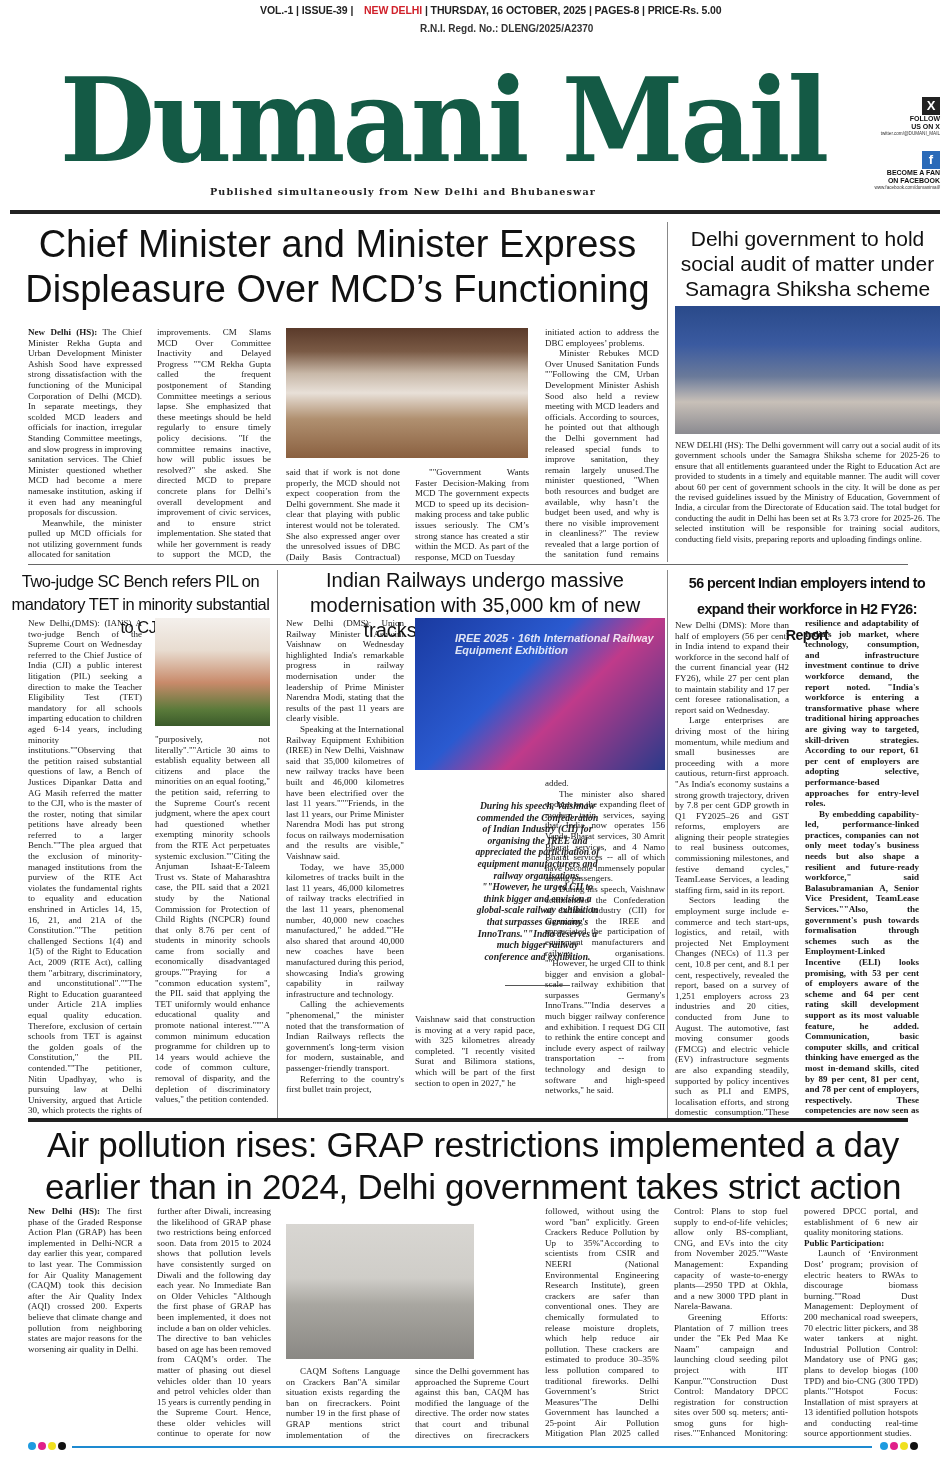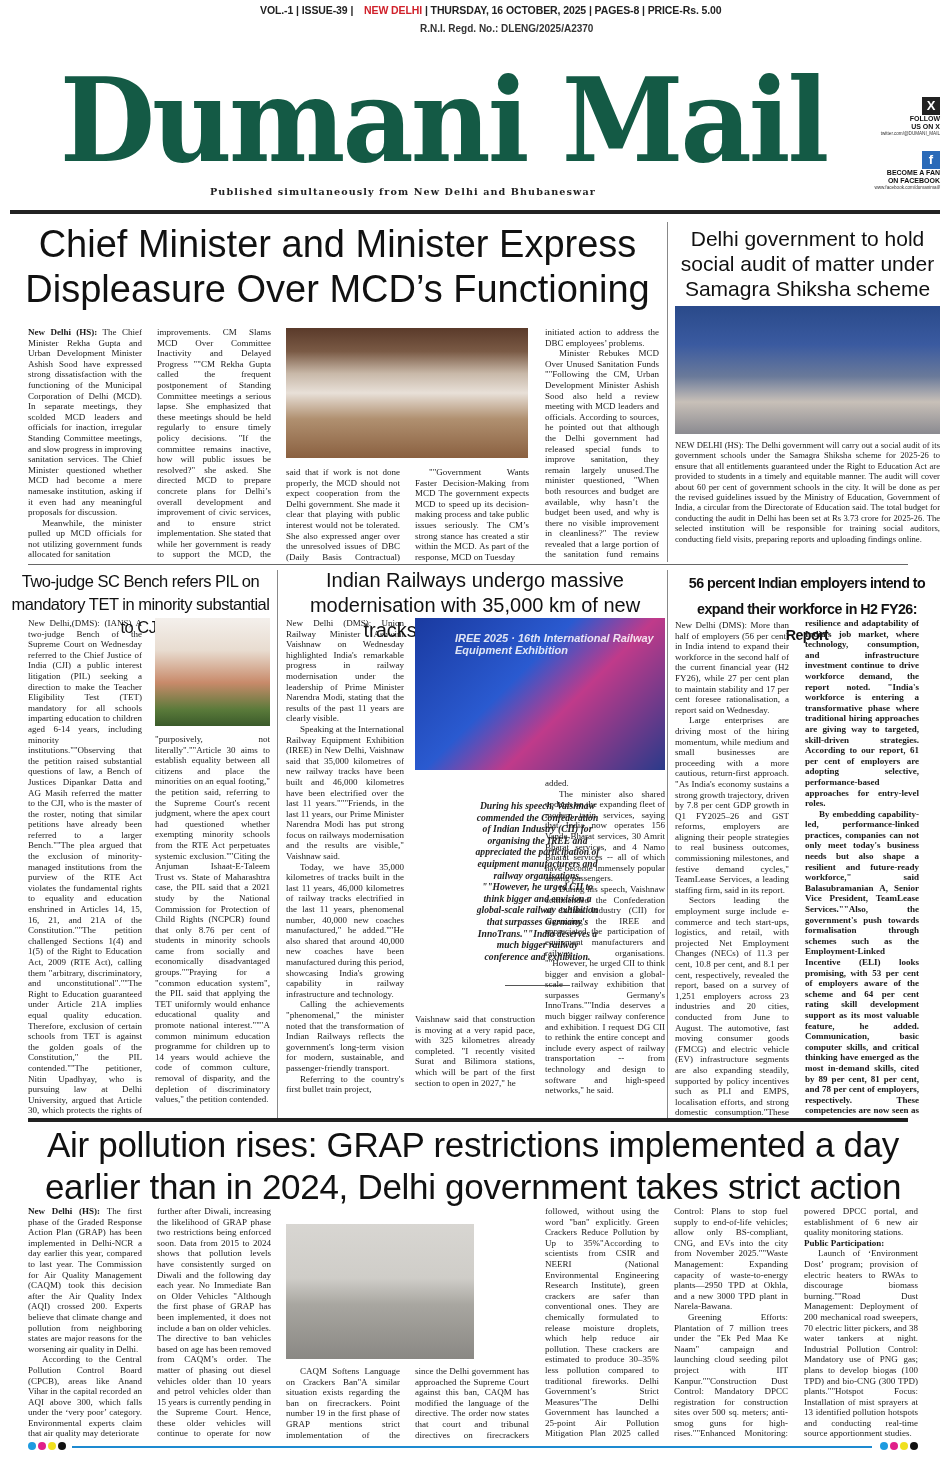--- a/index.html
+++ b/index.html
@@ -151,21 +151,20 @@
   <p class="first">resilience and adaptability of India's job market, where technology, consumption, and infrastructure investment continue to drive workforce demand, the report noted. "India's workforce is entering a transformative phase where traditional hiring approaches are giving way to targeted, skill-driven strategies. According to our report, 61 per cent of employers are adopting selective, performance-based approaches for entry-level roles.</p>
   <p>By embedding capability-led, performance-linked practices, companies can not only meet today's business needs but also shape a resilient and future-ready workforce," said Balasubramanian A, Senior Vice President, TeamLease Services.""Also, the government's push towards formalisation through schemes such as the Employment-Linked Incentive (ELI) looks promising, with 53 per cent of employers aware of the scheme and 64 per cent rating skill development support as its most valuable feature, he added. Communication, basic computer skills, and critical thinking have emerged as the most in-demand skills, cited by 89 per cent, 81 per cent, and 78 per cent of employers, respectively. These competencies are now seen as essential for maintaining productivity in hybrid and cross-functional teams. The workforce transformation is equally visible across locations, with Bengaluru, Hyderabad, and Mumbai leading hiring intent due to their concentration of technology.</p>
 </div>
 
 <div class="rule" style="left:28px; top:1118px; width:880px; height:4px;"></div>
 
 <div class="headline h-air">Air pollution rises: GRAP restrictions implemented a day earlier than in 2024, Delhi government takes strict action</div>
 
 <div class="col" style="left:28px; top:1206px; width:114px; height:232px;">
   <p class="first"><b>New Delhi (HS):</b> <span>The first phase of the Graded Response Action Plan (GRAP) has been implemented in Delhi-NCR a day earlier this year, compared to last year. The Commission for Air Quality Management (CAQM) took this decision after the Air Quality Index (AQI) crossed 200. Experts believe that climate change and pollution from neighboring states are major reasons for the worsening air quality in Delhi.</span></p>
-  <p>According to the Central Pollution Control Board (CPCB), areas like Anand Vihar in the capital recorded an AQI above 300, which falls under the ‘very poor’ category. Environmental experts claim that air quality may deteriorate</p>
 </div>
 <div class="col" style="left:157px; top:1206px; width:114px; height:232px;">
   <p class="first">further after Diwali, increasing the likelihood of GRAP phase two restrictions being enforced soon. Data from 2015 to 2024 shows that pollution levels have consistently surged on Diwali and the following day each year. No Immediate Ban on Older Vehicles "Although the first phase of GRAP has been implemented, it does not include a ban on older vehicles. The directive to ban vehicles based on age has been removed from CAQM’s order. The matter of phasing out diesel vehicles older than 10 years and petrol vehicles older than 15 years is currently pending in the Supreme Court. Hence, these older vehicles will continue to operate for now without any penal action.</p>
 </div>
 <div class="photo ph-smog"></div>
 <div class="col" style="left:286px; top:1366px; width:114px; height:72px;">
   <p>CAQM Softens Language on Crackers Ban"A similar situation exists regarding the ban on firecrackers. Point number 19 in the first phase of GRAP mentions strict implementation of the firecracker ban. However,</p>
 </div>
 <div class="col" style="left:415px; top:1366px; width:114px; height:72px;">
   <p class="first">since the Delhi government has approached the Supreme Court against this ban, CAQM has modified the language of the directive. The order now states that court and tribunal directives on firecrackers should be</p>

